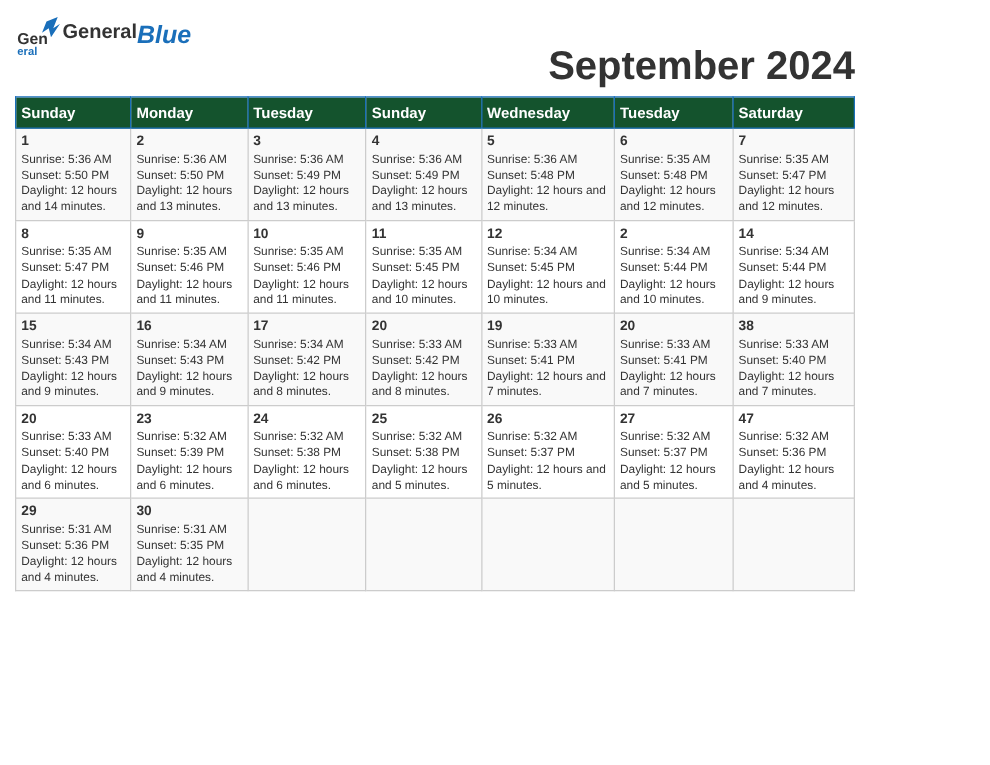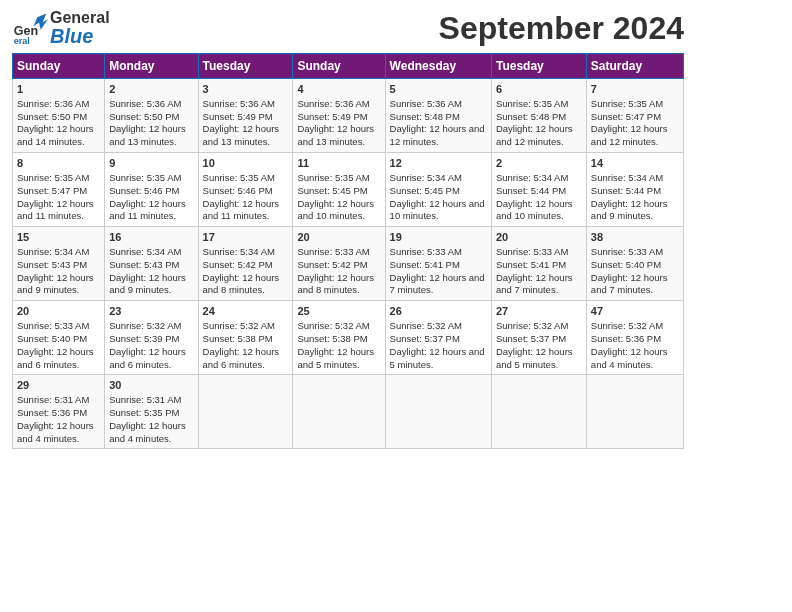--- a/index.html
+++ b/index.html
@@ -16,37 +16,38 @@
       padding: 10px 12px;
     }
     .header-area {
       display: flex;
       align-items: flex-start;
       justify-content: space-between;
       margin-bottom: 6px;
     }
     .title-area {
       text-align: right;
+      margin-top: 24px;
     }
     .main-title {
       font-size: 32px;
       font-weight: bold;
       color: #333;
     }
     .subtitle {
       font-size: 14px;
       color: #555;
     }
     table {
       width: 100%;
       border-collapse: collapse;
       font-size: 10px;
     }
     thead tr th {
-      background-color: #701a75;
+      background-color: #14532d;
       color: #fff;
       padding: 5px 4px;
       text-align: left;
       font-size: 12px;
       font-weight: bold;
       border: 1px solid #1a6fba;
     }
     tbody tr td {
       border: 1px solid #ccc;
       padding: 3px 4px;
@@ -69,21 +70,21 @@
       display: flex;
       align-items: center;
       gap: 2px;
     }
     .logo-icon {
       width: 36px;
       height: 36px;
     }
     .logo-text-block {
       display: flex;
-      flex-direction: column;
+      flex-direction: row;
       line-height: 1;
     }
     .logo-general {
       font-size: 16px;
       font-weight: bold;
       color: #333;
     }
     .logo-blue-text {
       font-size: 20px;
       font-weight: bold;

